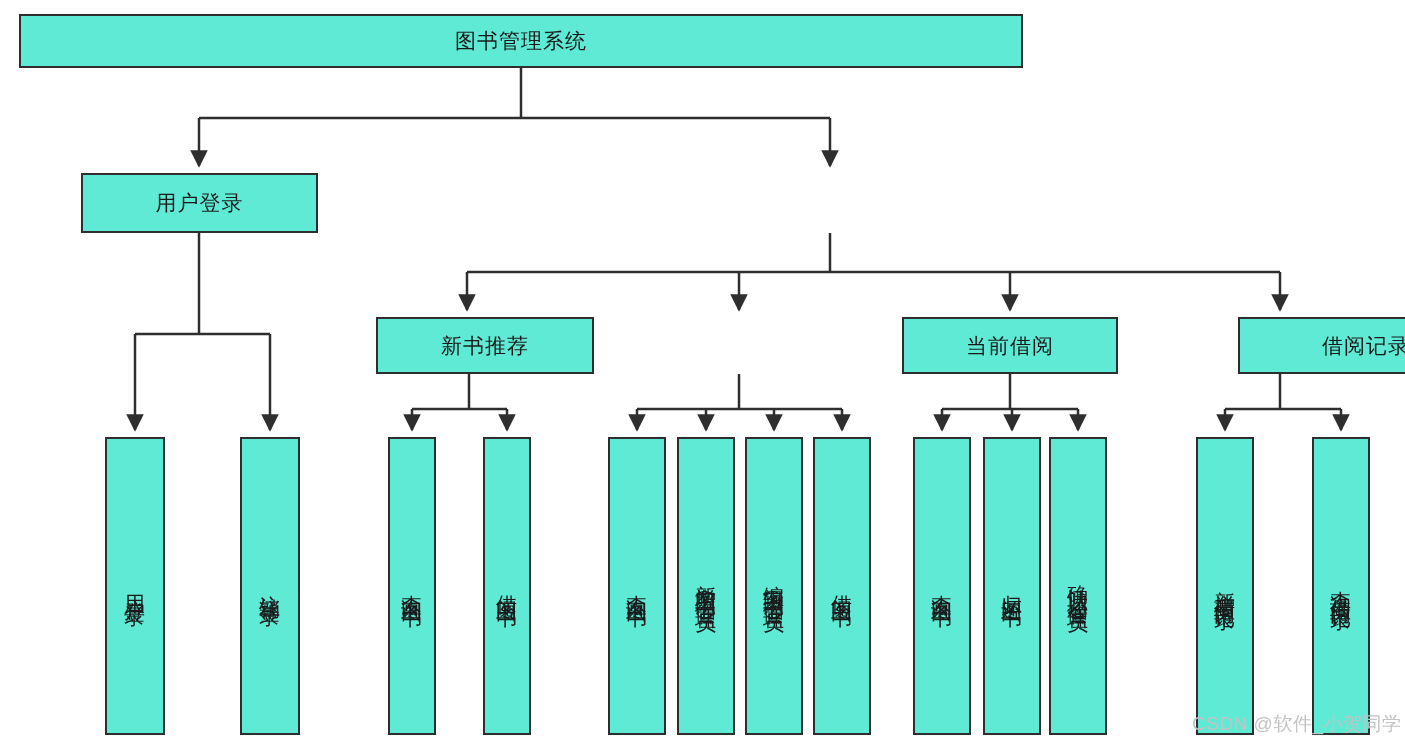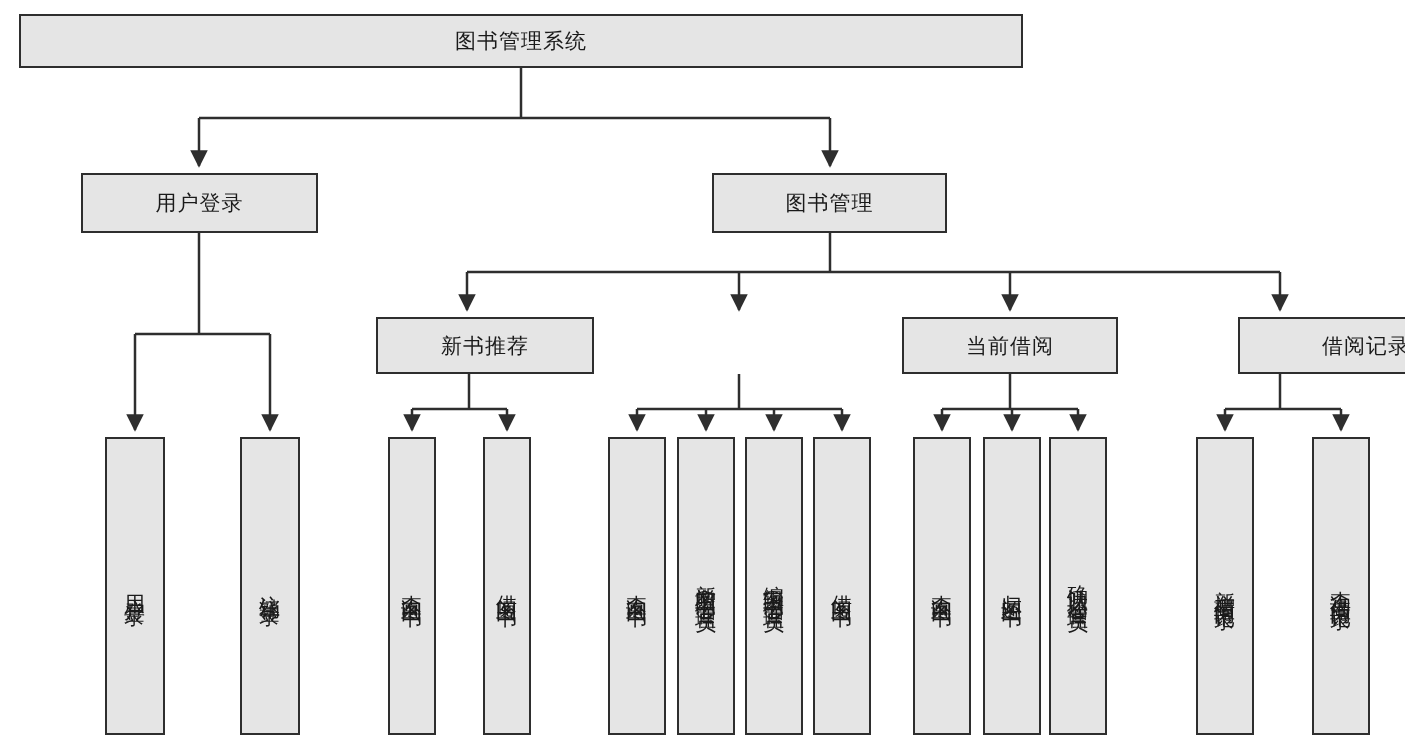--- a/index.html
+++ b/index.html
@@ -22,21 +22,21 @@
     left: 0;
     top: 0;
     width: 1405px;
     height: 747px;
     pointer-events: none;
   }
   .node {
     position: absolute;
     box-sizing: border-box;
     border: 2px solid #2e2e2e;
-    background: #e5e5e5;
+    background: #5eead4;
     display: flex;
     align-items: center;
     justify-content: center;
     color: #1a1a1a;
   }
   .node.horiz {
     font-size: 21px;
     letter-spacing: 1px;
   }
   .node.vert {
@@ -116,23 +116,20 @@
     </g>
   </svg>
 
   <div class="node horiz" style="left: 19px; top: 14px; width: 1004px; height: 54px;">
     <span class="htext">图书管理系统</span>
   </div>
 
   <div class="node horiz" style="left: 81px; top: 173px; width: 237px; height: 60px;">
     <span class="htext">用户登录</span>
   </div>
-  <div class="node horiz" style="left: 712px; top: 173px; width: 235px; height: 60px;">
-    <span class="htext">图书管理</span>
-  </div>
 
   <div class="node horiz" style="left: 376px; top: 317px; width: 218px; height: 57px;">
     <span class="htext">新书推荐</span>
   </div>
   <div class="node horiz" style="left: 902px; top: 317px; width: 216px; height: 57px;">
     <span class="htext">当前借阅</span>
   </div>
   <div class="node horiz" style="left: 1218px; top: 317px; width: 256px; height: 57px; margin-left: 20px;">
     <span class="htext">借阅记录</span>
   </div>
@@ -170,14 +167,15 @@
   <div class="node vert" style="left: 1049px; top: 437px; width: 58px; height: 298px;">
     <span class="vtext">确认归还（管理员）</span>
   </div>
   <div class="node vert" style="left: 1196px; top: 437px; width: 58px; height: 298px;">
     <span class="vtext">新增借阅记录</span>
   </div>
   <div class="node vert" style="left: 1312px; top: 437px; width: 58px; height: 298px;">
     <span class="vtext">查询借阅记录</span>
   </div>
 
+  <div class="watermark" style="left: 1192px; top: 711px;">CSDN @软件_小贺同学</div>
 
 </div>
 
 </body></html>

